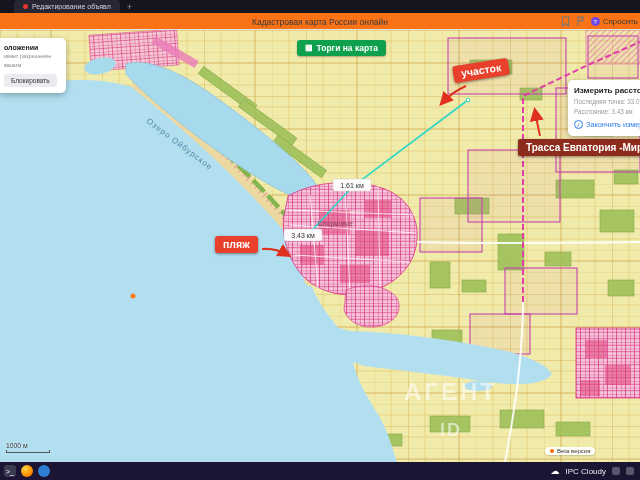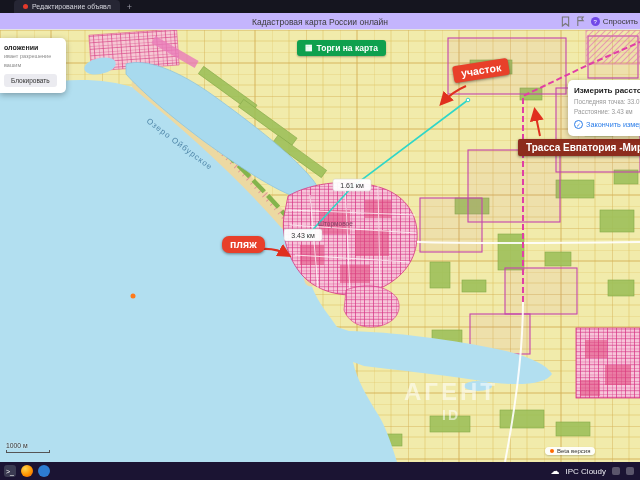--- a/index.html
+++ b/index.html
@@ -10,21 +10,21 @@
   
   .tabbar { position:absolute; top:0; left:0; width:640px; height:13px; background:#15151f;
             display:flex; align-items:stretch; padding-left:14px; }
   .tab { display:flex; align-items:center; gap:4px; background:#262634; padding:0 9px;
          max-width:110px; border-radius:4px 4px 0 0; }
   .rec-dot { width:5px; height:5px; border-radius:50%; background:#e4392b; flex:0 0 auto; }
   .tab-title { font-size:7px; color:#d6d6de; white-space:nowrap; overflow:hidden; }
   .newtab { color:#9a9aa6; font-size:9px; display:flex; align-items:center; padding:0 7px; }
 
   
-  .header { position:absolute; top:13px; left:0; width:640px; height:17px; background:#c4b5fd;
+  .header { position:absolute; top:13px; left:0; width:640px; height:17px; background:#f97316;
             border-bottom:1px solid #e3e3e3; }
   .page-title { position:absolute; left:0; right:0; top:4px; text-align:center;
                 font-size:8.5px; color:#3a3a3a; }
   .header-right { position:absolute; right:2px; top:2px; height:13px; display:flex;
                   align-items:center; gap:6px; }
   .hicon { width:9px; height:11px; display:block; }
   .ask { display:flex; align-items:flex-end; gap:3px; font-size:8px; color:#3a3a3a; white-space:nowrap; }
   .ask-ic { width:9px; height:9px; border-radius:50%; background:#7048e8; color:#fff;
             font-size:6px; display:flex; align-items:center; justify-content:center; }
 
@@ -32,21 +32,21 @@
   .map-wrap { position:absolute; top:30px; left:0; width:640px; height:432px; overflow:hidden;
               background:#f1ebab; }
   .map-svg { position:absolute; top:0; left:0; }
   .map-svg text { font-family:"Liberation Sans", sans-serif; }
 
   
   .map-label { position:absolute; background:#e8402a; color:#fff; font-weight:700;
                font-size:10.5px; padding:2px 8px 3px; border-radius:3px;
                box-shadow:0 1px 3px rgba(0,0,0,.45); white-space:nowrap; z-index:6; }
   .lbl-plot { left:453px; top:32px; transform:rotate(-9deg); }
-  .lbl-beach { left:222px; top:206px;border-radius:7px; }
+  .lbl-beach { left:215px; top:206px; }
   .lbl-highway { left:518px; top:109px; background:#8d2c1d; font-size:10px; width:150px;
                  border-radius:2px; padding:3px 8px; }
 
   
   .auction-btn { position:absolute; left:297px; top:10px; height:16px; background:#0fa04e;
                  color:#fff; font-size:8.5px; font-weight:700; border-radius:3px;
                  display:flex; align-items:center; gap:4px; padding:0 8px; z-index:5;
                  box-shadow:0 1px 2px rgba(0,0,0,.3); white-space:nowrap; }
   .grid-ic { font-size:8px; line-height:1; }
 
@@ -72,21 +72,21 @@
   .scale { position:absolute; left:6px; top:412px; z-index:5; font-size:6.8px; color:#333;
            text-shadow:0 0 2px #fff; }
   .scale-bar { width:44px; height:3px; border:1px solid #555; border-top:none; margin-top:1px; }
   .beta { position:absolute; left:545px; top:417px; z-index:5; display:flex; align-items:center;
           gap:3px; background:rgba(255,255,255,.92); border-radius:6px; padding:1px 5px;
           font-size:6px; color:#333; box-shadow:0 1px 2px rgba(0,0,0,.2); }
   .beta-dot { width:4px; height:4px; border-radius:50%; background:#ff6a00; }
   .watermark { position:absolute; left:366px; top:350px; width:170px; text-align:center;
                color:rgba(255,255,255,.55); z-index:4; pointer-events:none; }
   .wm1 { font-size:24px; font-weight:700; letter-spacing:3px; line-height:1; }
-  .wm2 { font-size:14px; font-weight:700; letter-spacing:2px; margin-top:3px; }
+  .wm2 { font-size:18px; font-weight:700; letter-spacing:2px; margin-top:16px; }
 
   
   .taskbar { position:absolute; top:462px; left:0; width:640px; height:18px; background:#1b1433;
              display:flex; align-items:center; }
   .tb-left { display:flex; align-items:center; gap:5px; padding-left:4px; }
   .tb-ic { width:12px; height:12px; border-radius:3px; display:flex; align-items:center;
            justify-content:center; font-size:7px; color:#fff; }
   .tb-app { background:#3b3b52; }
   .tb-ff { border-radius:50%; background:radial-gradient(circle at 35% 30%, #ffd54d, #ff9500 55%, #e8590c); }
   .tb-files { border-radius:50%; background:#2d7dd2; }

